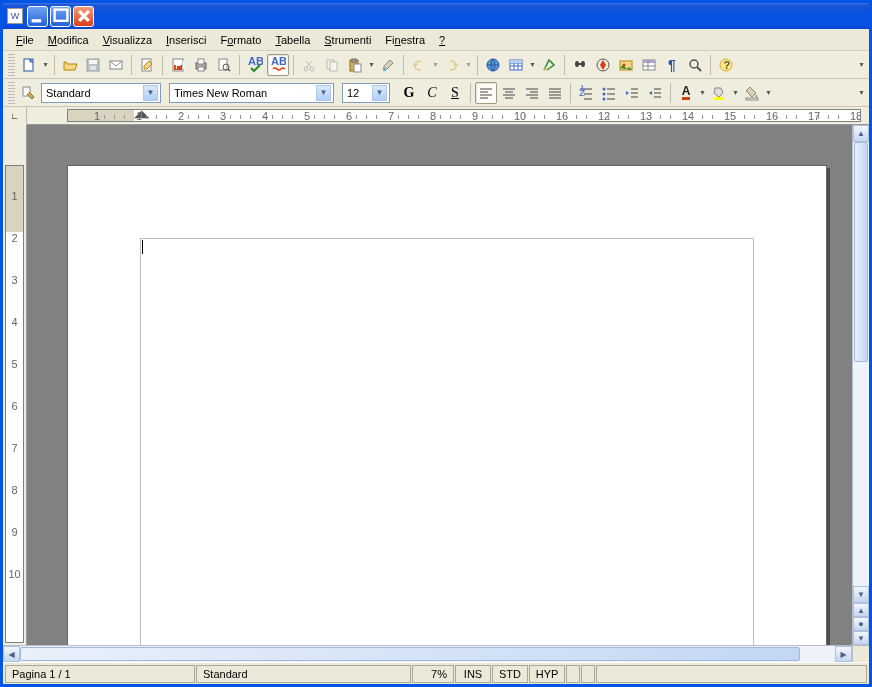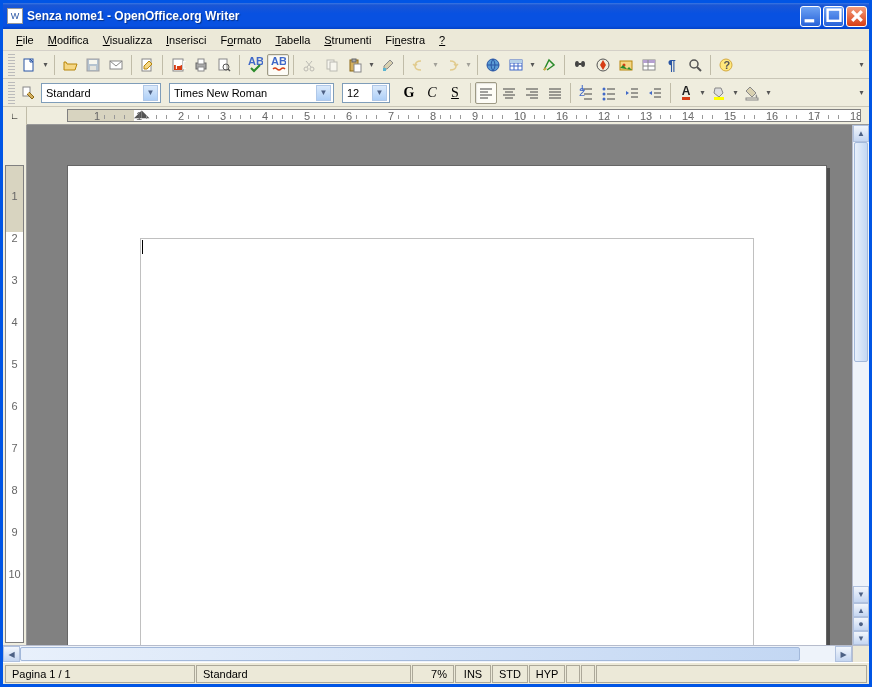--- a/index.html
+++ b/index.html
@@ -52,21 +52,20 @@
 .charbtn.italic { font-style: italic; font-weight: normal; }
 .charbtn.under { text-decoration: underline; font-weight: normal; }
 </style>
 </head>
 <body>
 
 <div class="window">
 
   <div class="titlebar">
     <div class="icon">W</div>
-    <div class="title">Senza nome1 - OpenOffice.org Writer</div>
     <div class="winbtns">
       <div class="winbtn min">
         <svg class="ico-svg" viewBox="0 0 10 10">
             <rect x="1" y="7" width="6" height="2" fill="white"></rect>
           </svg>
       </div>
       <div class="winbtn max">
         <svg class="ico-svg" viewBox="0 0 10 10">
             <rect x="1" y="1" width="8" height="7" fill="none" stroke="white" stroke-width="1.5"></rect>
           </svg>

